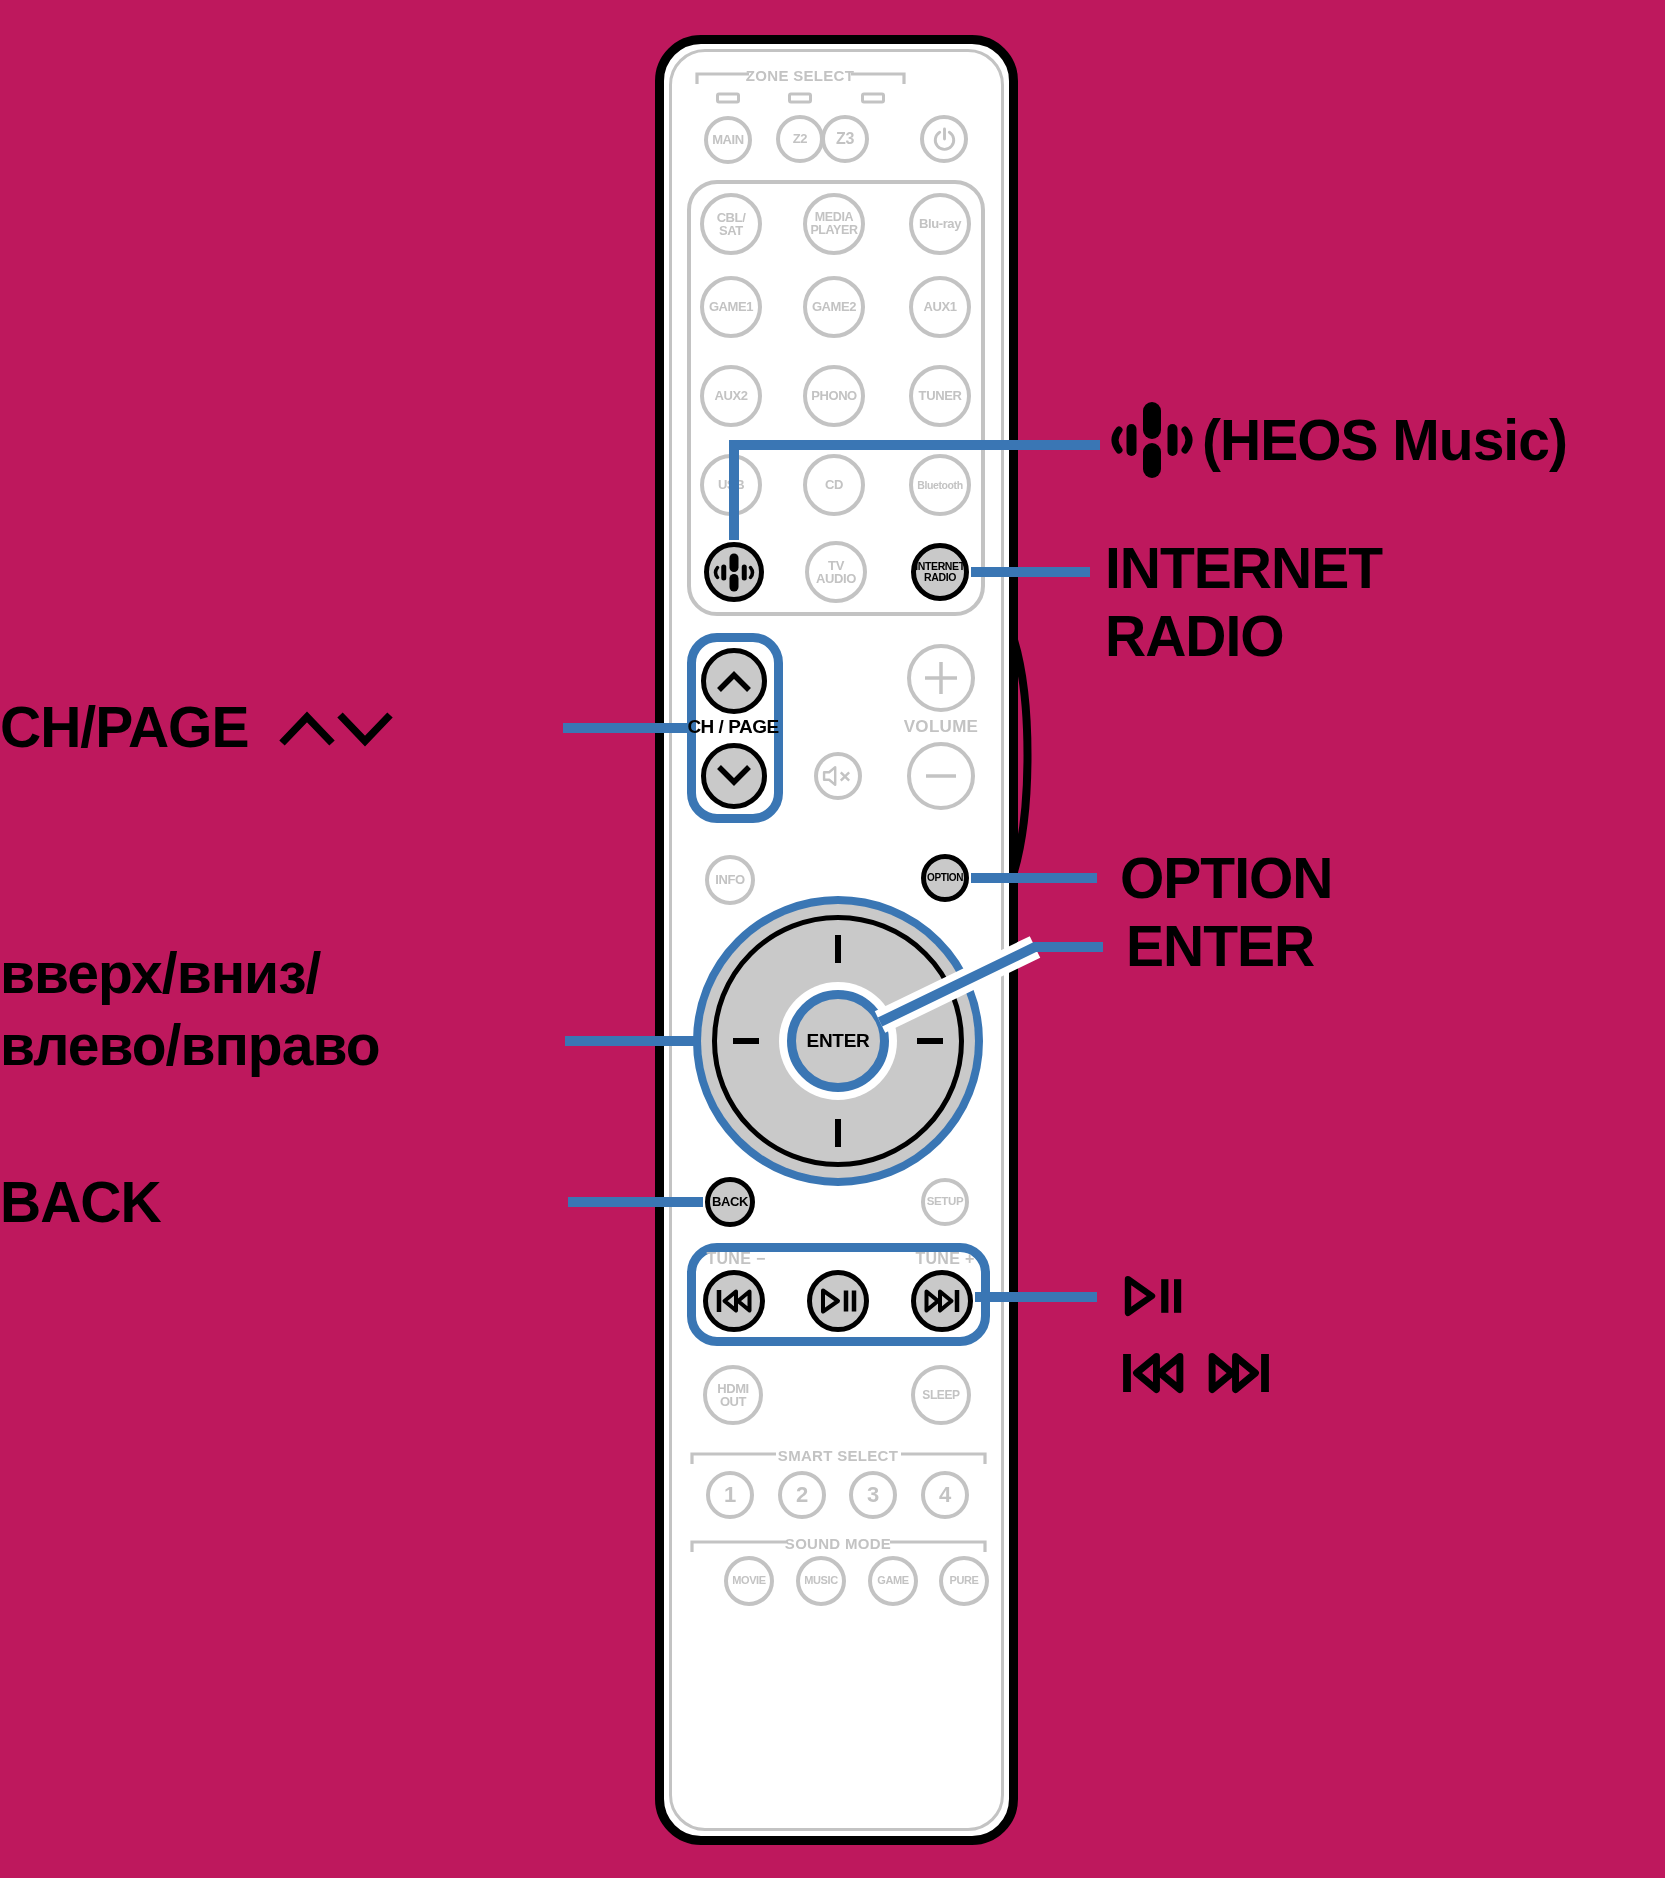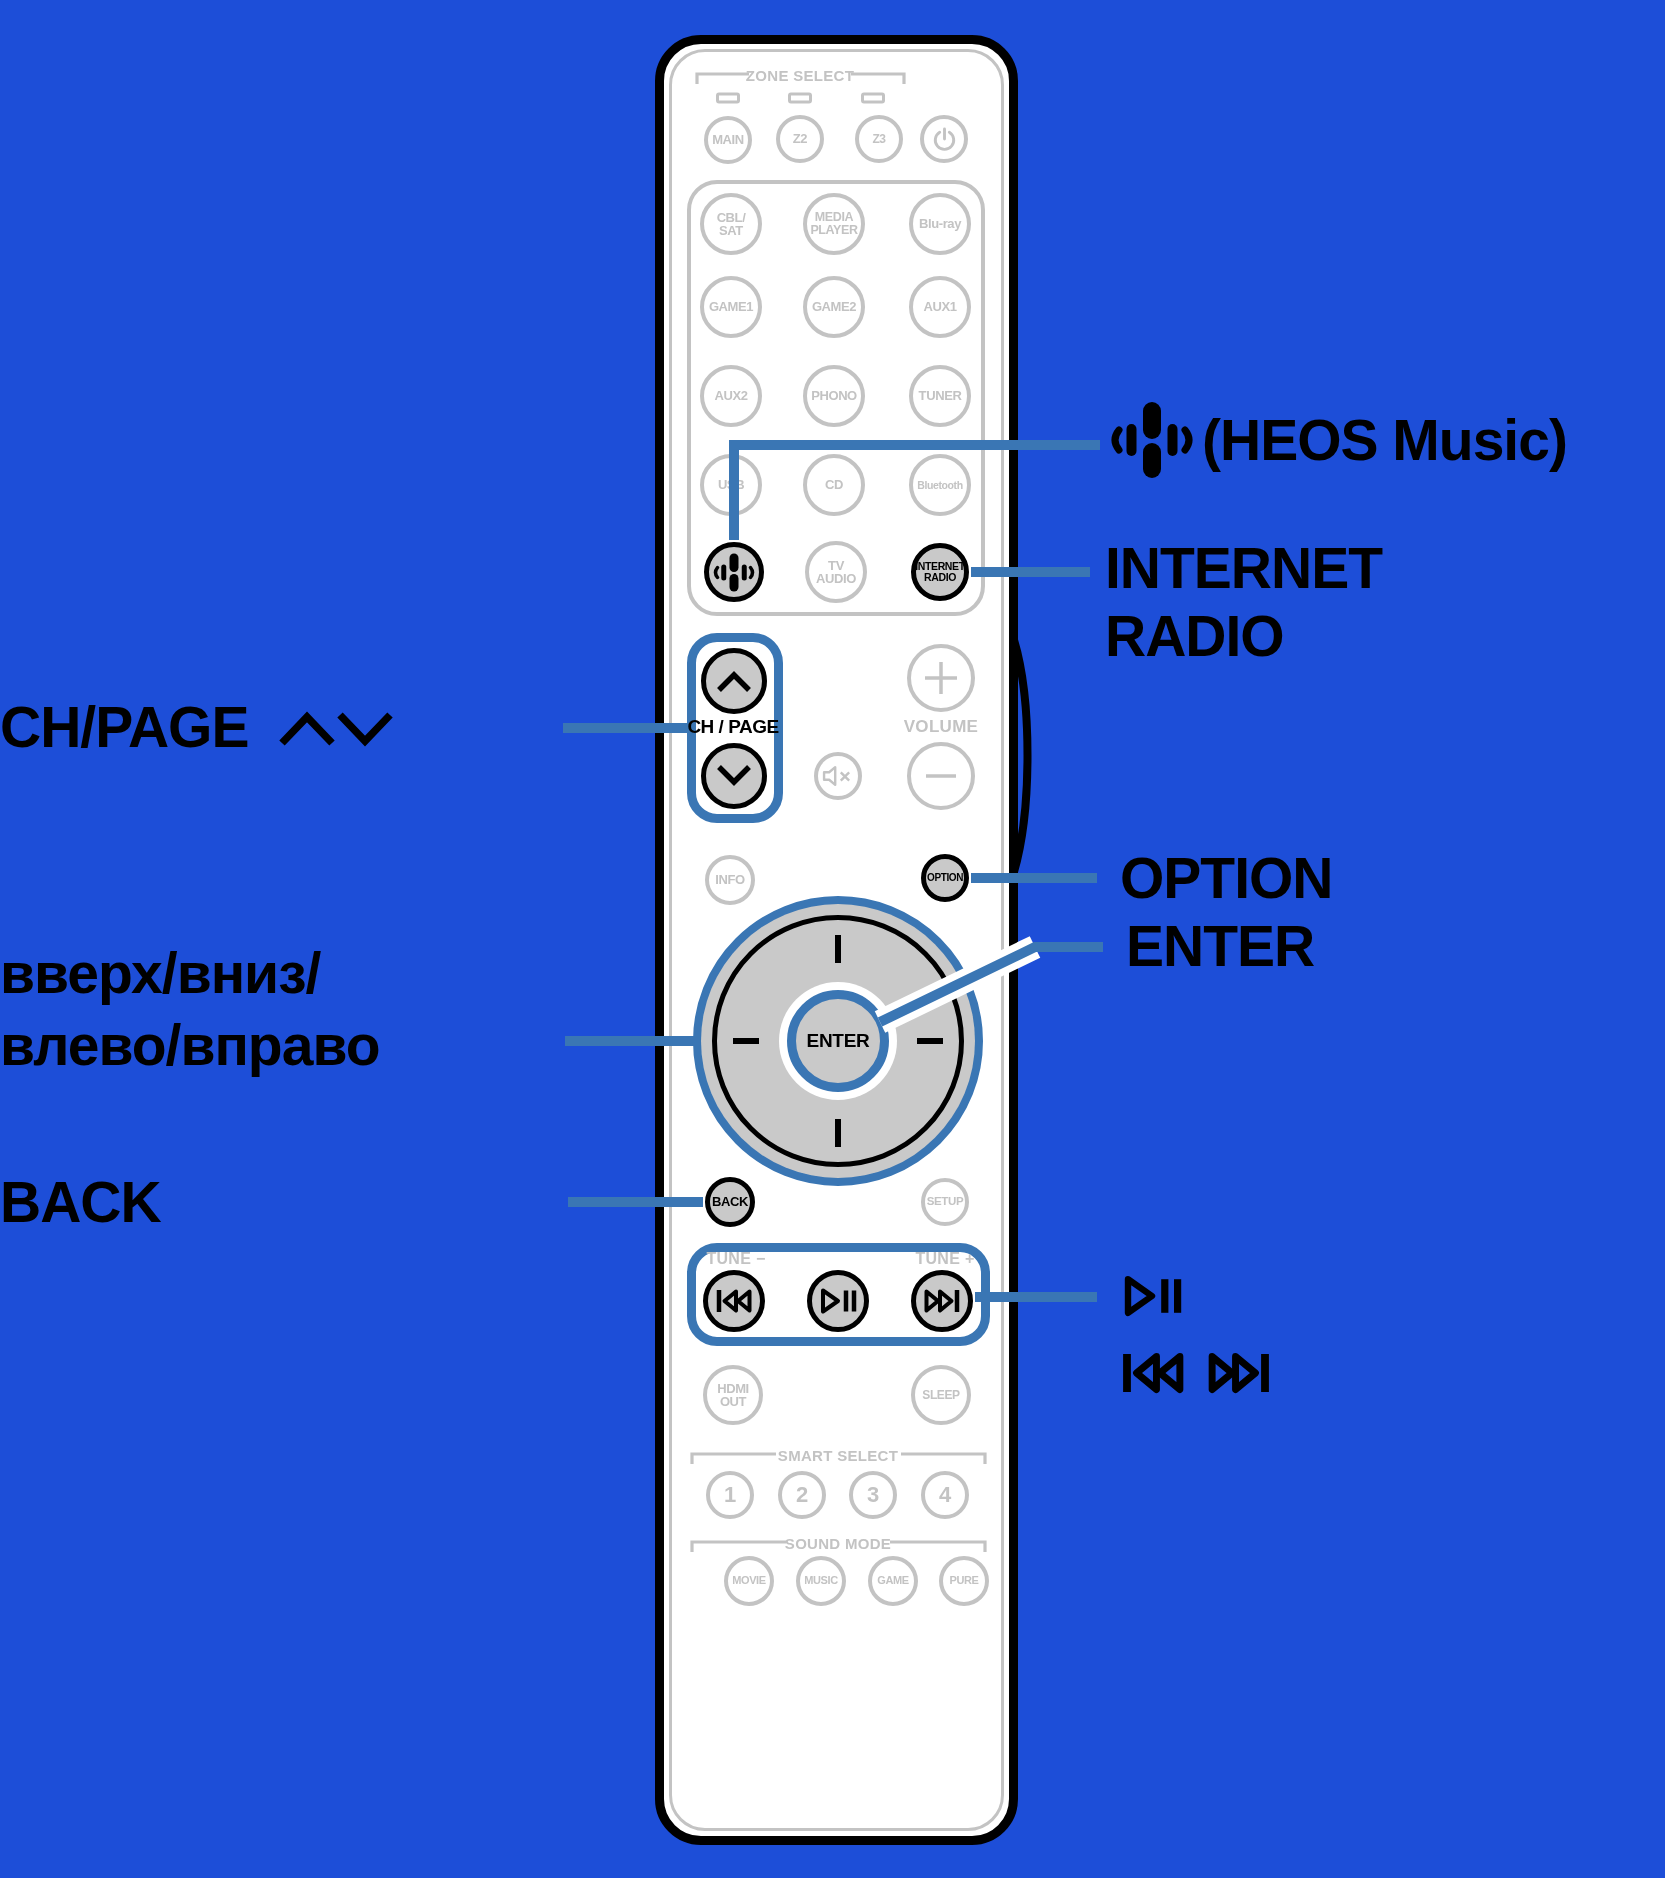--- a/index.html
+++ b/index.html
@@ -1,21 +1,21 @@
 <!DOCTYPE html>
 <html><head>
 <meta charset="utf-8">
 <style>
   :root{
     --blue:#3a76b4;
     --gray:#c3c3c3;
     --fill:#c9c9c9;
   }
   html,body{margin:0;padding:0;background:#fff;}
-  #canvas{position:relative;width:1665px;height:1878px;background:#1d4ed8;overflow:hidden;
+  #canvas{position:relative;width:1665px;height:1878px;background:#be185d;overflow:hidden;
           font-family:"Liberation Sans","DejaVu Sans",sans-serif;}
   .remote{position:absolute;left:655px;top:35px;width:363px;height:1810px;
           border:9px solid #000;border-radius:46px;background:#fff;box-sizing:border-box;}
   .remote-inner{position:absolute;top:5px;left:5px;right:5px;bottom:5px;
           border:3px solid var(--gray);border-radius:36px;}
   .group{position:absolute;border:4px solid var(--gray);border-radius:30px;box-sizing:border-box;}
   .bluerect{position:absolute;border:9px solid var(--blue);border-radius:30px;box-sizing:border-box;}
   .led{position:absolute;width:24px;height:11px;border:3px solid var(--gray);border-radius:3px;
        box-sizing:border-box;transform:translate(-50%,-50%);background:#fff;}
   .glabel{position:absolute;transform:translate(-50%,-50%);color:var(--gray);
@@ -145,21 +145,21 @@
     <div class="enter-halo"></div>
     <button class="enter-btn">ENTER</button>
   </div>
 
   <div class="btn in" style="left: 728px; top: 140px; height: 48px; width: 48px; font-size: 13px;">
       <span>MAIN</span>
     </div>
     <div class="btn in" style="left: 800px; top: 139px; height: 48px; width: 48px; font-size: 13px;">
       <span>Z2</span>
     </div>
-    <div class="btn in" style="left: 879px; top: 139px; height: 48px; width: 48px; font-size: 12px;">
+    <div class="btn in" style="left: 845px; top: 139px; height: 48px; width: 48px; font-size: 16px;">
       <span>Z3</span>
     </div>
     <div class="btn in" style="left: 944px; top: 139px; height: 48px; width: 48px;">
       <svg width="25" height="25" viewBox="0 0 26 26">
         <use href="#sym-power"></use>
       </svg>
     </div>
     <div class="btn in" style="left: 731px; top: 224px; height: 62px; width: 62px; font-size: 13px;">
       <span>CBL/</span>
       <span>SAT</span>

